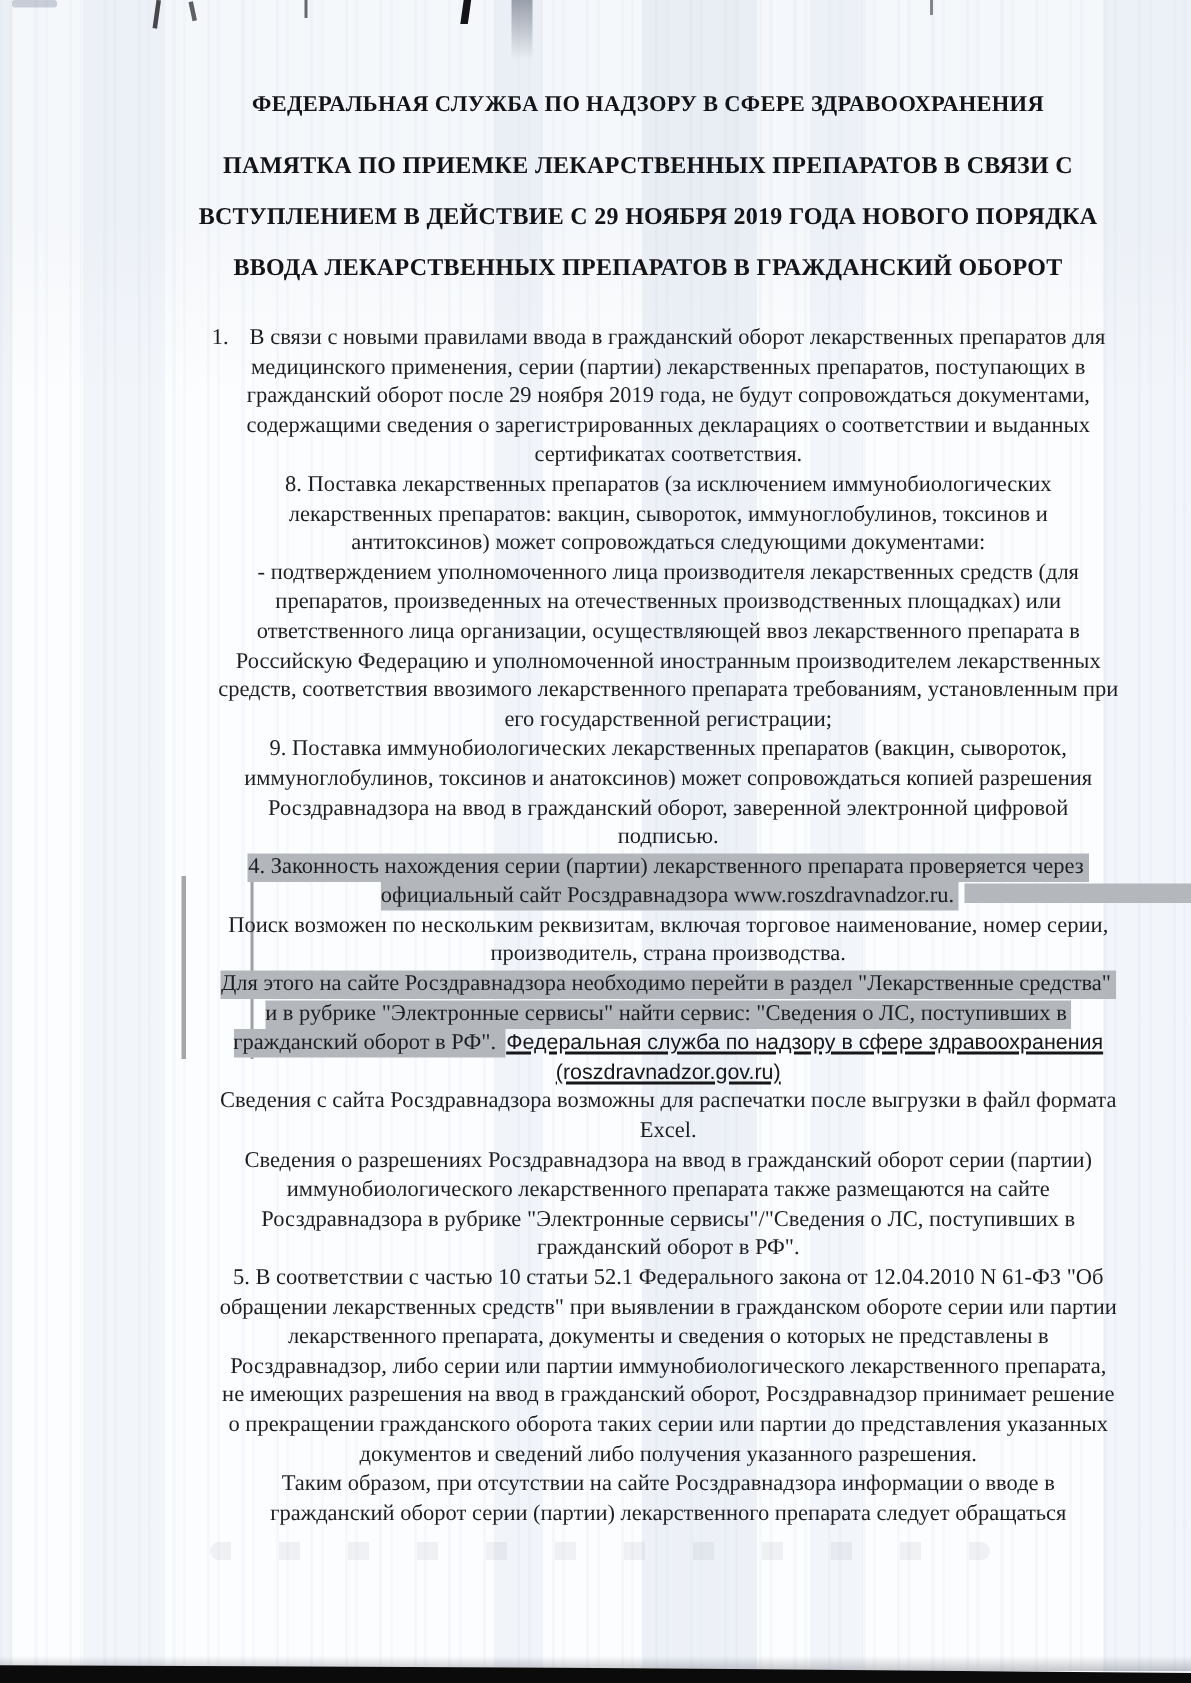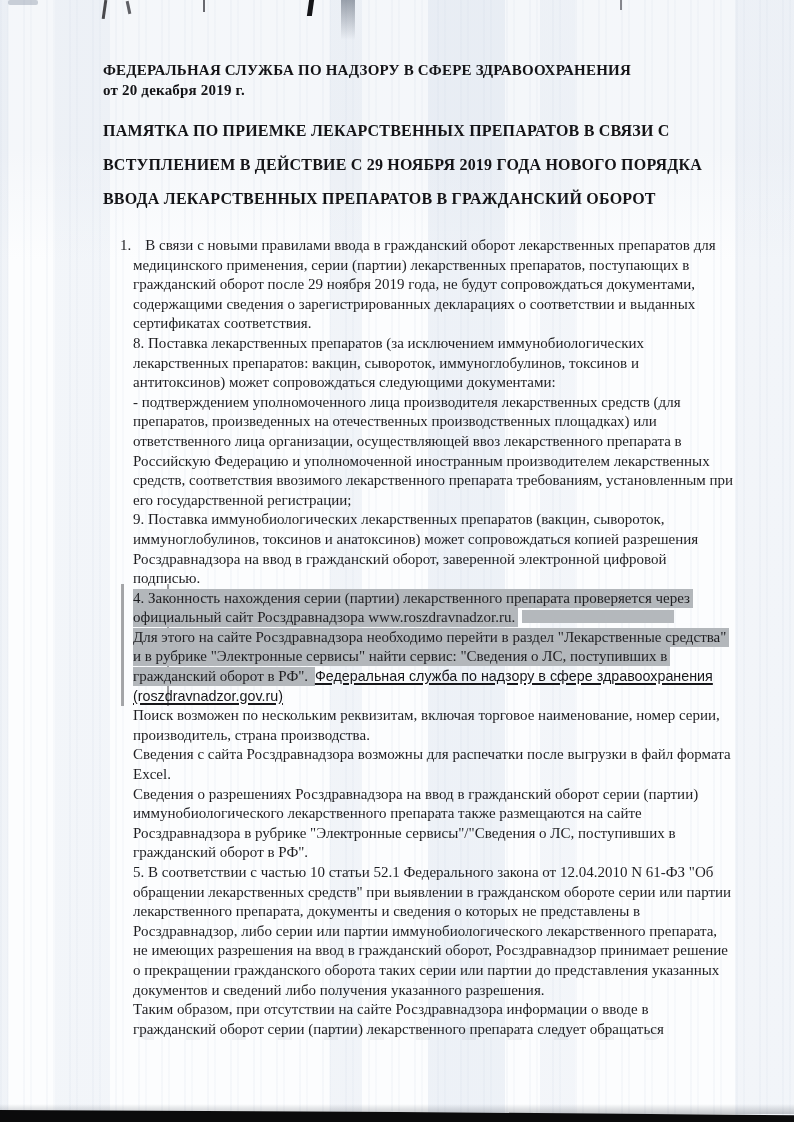--- a/index.html
+++ b/index.html
@@ -11,21 +11,21 @@
       linear-gradient(90deg,
         rgba(210,219,232,.28) 0 8px, rgba(255,255,255,0) 8px 55px,
         rgba(208,218,232,.22) 55px 110px, rgba(255,255,255,0) 110px 330px,
         rgba(205,215,230,.24) 330px 362px, rgba(255,255,255,0) 362px 428px,
         rgba(203,214,230,.30) 428px 505px, rgba(255,255,255,0) 505px 540px,
         rgba(206,216,231,.20) 540px 575px, rgba(255,255,255,0) 575px 735px,
         rgba(210,219,233,.24) 735px 794px),
       linear-gradient(180deg, rgba(216,223,234,.20) 0 150px, rgba(255,255,255,0) 260px);
     background-color:#fcfdfe;
   }
-  .content{position:absolute;left:103px;top:60px;width:634px;}
+  .content{position:absolute;left:115px;top:60px;width:634px;text-align:center;}
   .header-org,.header-date{font-weight:bold;font-size:15px;line-height:20px;letter-spacing:.2px;color:#141417;}
   .title{margin-top:14px;font-weight:bold;font-size:16px;letter-spacing:.2px;color:#141417;}
   .title-line{line-height:34px;white-space:nowrap;}
   .doc-body{margin-left:30px;margin-top:20px;width:601px;font-size:15px;line-height:19.6px;}
   .para{margin:0;}
   .para.numbered{text-indent:-13px;}
   .marker{padding-right:14px;}
   .seg-normal{color:#1e1e21;}
   .seg-highlight{
     background:#b3b7bb;
@@ -65,36 +65,35 @@
   <div class="artifact a-streak-3"></div>
   <div class="artifact a-streak-4"></div>
   <div class="artifact a-streak-5"></div>
   <div class="artifact a-streak-6"></div>
   <div class="artifact a-hl-line-1"></div>
   <div class="artifact a-hl-line-2"></div>
   <div class="artifact a-mid-smudge"></div>
 
   <div class="content">
     <div class="header-org">ФЕДЕРАЛЬНАЯ СЛУЖБА ПО НАДЗОРУ В СФЕРЕ ЗДРАВООХРАНЕНИЯ</div>
-    <div class="header-date">от 20 декабря 2019 г.</div>
 
     <div class="title">
       <div class="title-line">ПАМЯТКА ПО ПРИЕМКЕ ЛЕКАРСТВЕННЫХ ПРЕПАРАТОВ В СВЯЗИ С</div>
       <div class="title-line">ВСТУПЛЕНИЕМ В ДЕЙСТВИЕ С 29 НОЯБРЯ 2019 ГОДА НОВОГО ПОРЯДКА</div>
       <div class="title-line">ВВОДА ЛЕКАРСТВЕННЫХ ПРЕПАРАТОВ В ГРАЖДАНСКИЙ ОБОРОТ</div>
     </div>
 
     <div class="doc-body">
         <div class="para numbered"><span class="marker">1.</span><span class="seg-normal">В связи с новыми правилами ввода в гражданский оборот лекарственных препаратов для медицинского применения, серии (партии) лекарственных препаратов, поступающих в гражданский оборот после 29 ноября 2019 года, не будут сопровождаться документами, содержащими сведения о зарегистрированных декларациях о соответствии и выданных сертификатах соответствия.</span></div>
         <div class="para"><span class="seg-normal">8. Поставка лекарственных препаратов (за исключением иммунобиологических лекарственных препаратов: вакцин, сывороток, иммуноглобулинов, токсинов и антитоксинов) может сопровождаться следующими документами:</span></div>
         <div class="para"><span class="seg-normal">- подтверждением уполномоченного лица производителя лекарственных средств (для препаратов, произведенных на отечественных производственных площадках) или ответственного лица организации, осуществляющей ввоз лекарственного препарата в Российскую Федерацию и уполномоченной иностранным производителем лекарственных средств, соответствия ввозимого лекарственного препарата требованиям, установленным при его государственной регистрации;</span></div>
         <div class="para"><span class="seg-normal">9. Поставка иммунобиологических лекарственных препаратов (вакцин, сывороток, иммуноглобулинов, токсинов и анатоксинов) может сопровождаться копией разрешения Росздравнадзора на ввод в гражданский оборот, заверенной электронной цифровой подписью.</span></div>
         <div class="para"><span class="seg-highlight">4. Законность нахождения серии (партии) лекарственного препарата проверяется через официальный сайт Росздравнадзора www.roszdravnadzor.ru.</span><span class="gray-box"></span></div>
+        <div class="para"><span class="seg-normal">Поиск возможен по нескольким реквизитам, включая торговое наименование, номер серии, производитель, страна производства.</span></div>
         <div class="para"><span class="seg-highlight">Для этого на сайте Росздравнадзора необходимо перейти в раздел "Лекарственные средства" и в рубрике "Электронные сервисы" найти сервис: "Сведения о ЛС, поступивших в гражданский оборот в РФ". </span><a class="seg-link" href="#">Федеральная служба по надзору в сфере здравоохранения (roszdravnadzor.gov.ru)</a></div>
-        <div class="para"><span class="seg-normal">Поиск возможен по нескольким реквизитам, включая торговое наименование, номер серии, производитель, страна производства.</span></div>
         <div class="para"><span class="seg-normal">Сведения с сайта Росздравнадзора возможны для распечатки после выгрузки в файл формата Excel.</span></div>
         <div class="para"><span class="seg-normal">Сведения о разрешениях Росздравнадзора на ввод в гражданский оборот серии (партии) иммунобиологического лекарственного препарата также размещаются на сайте Росздравнадзора в рубрике "Электронные сервисы"/"Сведения о ЛС, поступивших в гражданский оборот в РФ".</span></div>
         <div class="para"><span class="seg-normal">5. В соответствии с частью 10 статьи 52.1 Федерального закона от 12.04.2010 N 61-ФЗ "Об обращении лекарственных средств" при выявлении в гражданском обороте серии или партии лекарственного препарата, документы и сведения о которых не представлены в Росздравнадзор, либо серии или партии иммунобиологического лекарственного препарата, не имеющих разрешения на ввод в гражданский оборот, Росздравнадзор принимает решение о прекращении гражданского оборота таких серии или партии до представления указанных документов и сведений либо получения указанного разрешения.</span></div>
         <div class="para"><span class="seg-normal">Таким образом, при отсутствии на сайте Росздравнадзора информации о вводе в гражданский оборот серии (партии) лекарственного препарата следует обращаться</span></div>
       </div>
   </div>
 
   <div class="artifact scan-bar-shadow"></div>
   <div class="artifact scan-bar"></div>
 </div>

